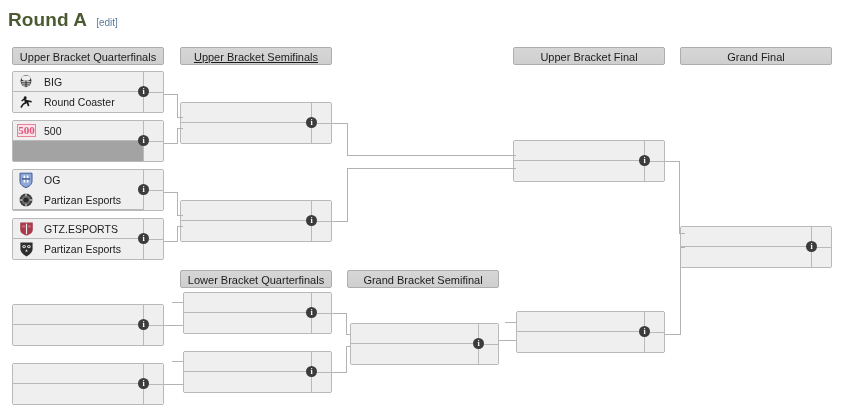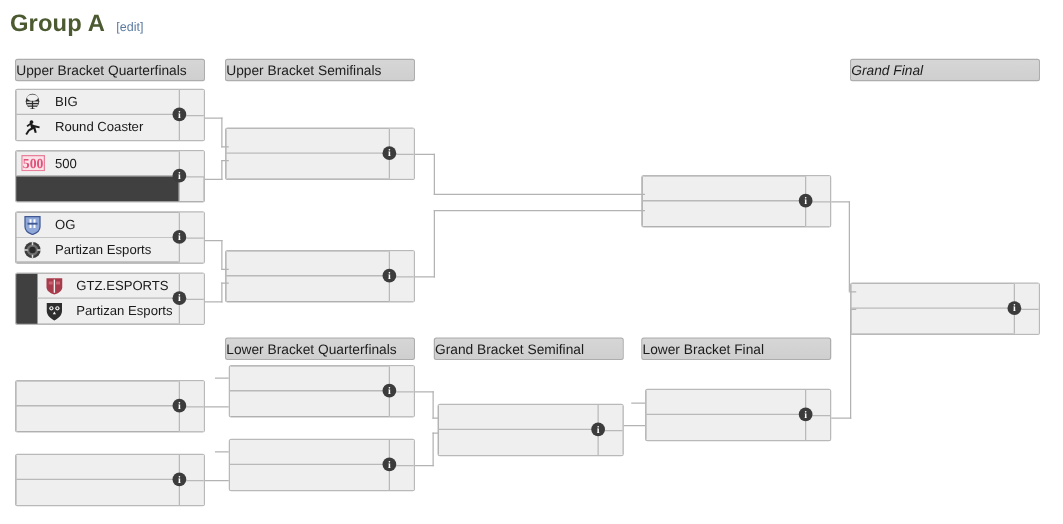--- a/index.html
+++ b/index.html
@@ -42,37 +42,37 @@
     color: #5a7aa0;
     line-height: 12px;
     cursor: pointer;
   }
 
   
   .round-header {
     position: absolute;
     height: 18px;
     line-height: 18px;
-    text-align: left;
+    text-align: center;
     font-size: 11px;
     color: #1c1c1c;
     background: linear-gradient(#d6d6d6, #cfcfcf);
     border: 1px solid #adadad;
     border-radius: 2px;
     box-sizing: border-box;
     white-space: nowrap;
     overflow: hidden;
   }
 
   
   .match {
     position: absolute;
     box-sizing: border-box;
     border: 1px solid #b9b9b9;
-    background: #404040;
+    background: #a3a3a3;
     border-radius: 2px;
   }
   .match .opp {
     position: relative;
     box-sizing: border-box;
     height: 20px;
     display: flex;
     align-items: center;
     background: #efefef;
     overflow: hidden;
@@ -142,31 +142,31 @@
   }
   .conn.h { height: 1px; }
   .conn.v { width: 1px; }
 </style>
 </head>
 <body>
 
 <div id="page">
 
   <div id="title-row">
-    <div id="page-title">Group A</div>
+    <div id="page-title">Round A</div>
     <div id="edit-link">[edit]</div>
   </div>
 
   <div class="round-header" style="left:12px;  top:47px;  width:152px;">Upper Bracket Quarterfinals</div>
-  <div class="round-header" style="left:180px; top:47px;  width:152px;">Upper Bracket Semifinals</div>
-  <div class="round-header" style="left:680px; top:47px;  width:152px;font-style:italic;">Grand Final</div>
+  <div class="round-header" style="left:180px; top:47px;  width:152px;text-decoration:underline;">Upper Bracket Semifinals</div>
+  <div class="round-header" style="left:513px; top:47px;  width:152px;">Upper Bracket Final</div>
+  <div class="round-header" style="left:680px; top:47px;  width:152px;">Grand Final</div>
 
   <div class="round-header" style="left:180px; top:270px; width:152px;">Lower Bracket Quarterfinals</div>
   <div class="round-header" style="left:347px; top:270px; width:152px;">Grand Bracket Semifinal</div>
-  <div class="round-header" style="left:513px; top:270px; width:152px;">Lower Bracket Final</div>
 
   <div class="conn h" style="left:164px; top:94px;  width:14px;"></div>
   <div class="conn v" style="left:177px; top:94px;  height:24px;"></div>
   <div class="conn h" style="left:177px; top:117px; width:6px;"></div>
 
   <div class="conn h" style="left:164px; top:143px; width:14px;"></div>
   <div class="conn v" style="left:177px; top:128px; height:16px;"></div>
   <div class="conn h" style="left:177px; top:128px; width:6px;"></div>
 
   <div class="conn h" style="left:164px; top:192px; width:14px;"></div>
@@ -287,21 +287,21 @@
       <span class="tname">Partizan Esports</span>
     </div>
     <div class="score-col">
       <div class="divider"></div>
       <span style="position:absolute;top:2px;left:0;right:0;text-align:center;font-size:10px;"></span>
       <span style="position:absolute;top:23px;left:0;right:0;text-align:center;font-size:10px;"></span>
     </div>
     <div class="info-badge" style="left:125px; top:14px;">i</div>
   </div>
 
-  <div class="match" style="left:12px; top:218px; width:152px; height:42px;padding-left:17px;">
+  <div class="match" style="left:12px; top:218px; width:152px; height:42px;">
     <div class="opp top">
       <span class="logo">
         <svg width="15" height="15" viewBox="0 0 15 15">
           <path d="M1.2 1.5h12.6v7.2c0 3-3.2 4.9-6.3 5.8C4.4 13.6 1.2 11.7 1.2 8.7z" fill="#a83b4b"></path>
           <path d="M7.5 2.6v10.6" stroke="#efefef" stroke-width="1.1"></path>
           <path d="M3 4.2h3.2v2.4H3zM8.8 4.2H12v2.4H8.8z" fill="#c96272"></path>
         </svg>
       </span>
       <span class="tname">GTZ.ESPORTS</span>
     </div>

